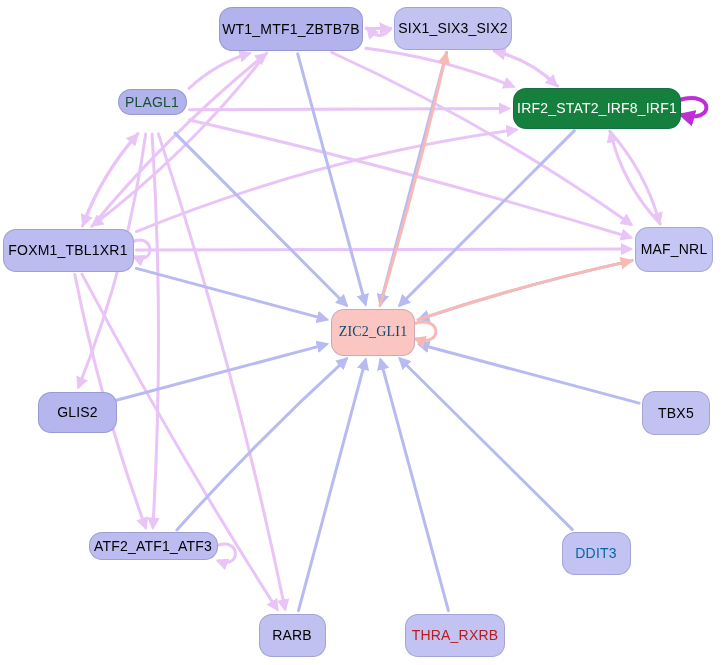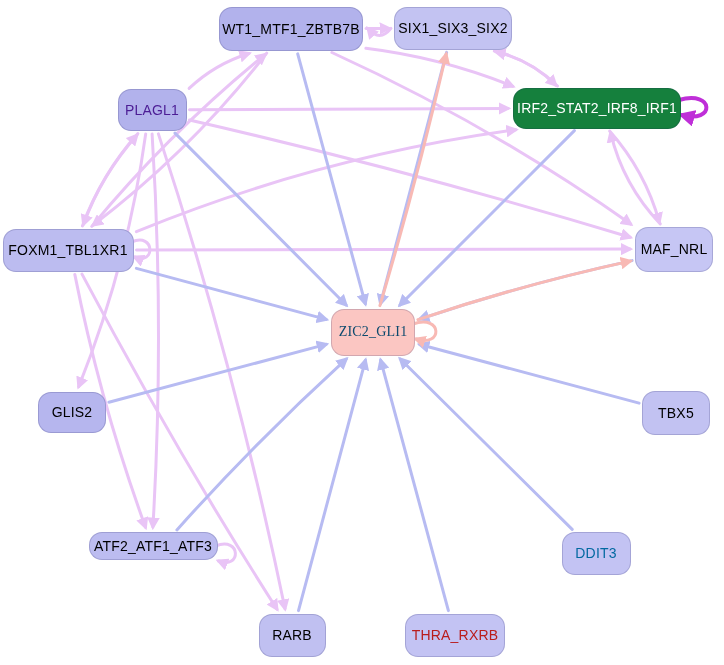--- a/index.html
+++ b/index.html
@@ -86,36 +86,36 @@
       <path d="M 413 324 C 443 314, 443 348, 416 339" fill="none" stroke="#f8b9b4" stroke-width="3" stroke-linecap="round" marker-end="url(#arrow-salmon)"></path>
       <path d="M 679 100 C 715 90, 715 124, 682 115" fill="none" stroke="#bf2fd8" stroke-width="4" stroke-linecap="round" marker-end="url(#arrow-magenta)"></path>
     </svg>
   <div class="nodes-layer" id="nodes">
       <div class="node" style="left: 219px; top: 7px; width: 144px; height: 44px; background: rgb(178, 178, 236); color: rgb(0, 0, 0);">
         <span>WT1_MTF1_ZBTB7B</span>
       </div>
       <div class="node" style="left: 394px; top: 6.5px; width: 118px; height: 43px; background: rgb(195, 195, 242); color: rgb(0, 0, 0);">
         <span>SIX1_SIX3_SIX2</span>
       </div>
-      <div class="node" style="left: 117.5px; top: 89px; width: 69px; height: 42px; background: rgb(178, 178, 236); color: #4c1d95;">
+      <div class="node" style="left: 117.5px; top: 89px; width: 69px; height: 26px; background: rgb(178, 178, 236); color: #14532d;">
         <span>PLAGL1</span>
       </div>
       <div class="node" style="left: 513px; top: 87.5px; width: 168px; height: 41px; background: #15803d; color: rgb(255, 255, 255);">
         <span>IRF2_STAT2_IRF8_IRF1</span>
       </div>
       <div class="node" style="left: 2.5px; top: 228.5px; width: 131px; height: 43px; background: rgb(188, 188, 240); color: rgb(0, 0, 0);">
         <span>FOXM1_TBL1XR1</span>
       </div>
       <div class="node" style="left: 635px; top: 226.5px; width: 78px; height: 45px; background: rgb(198, 198, 244); color: rgb(0, 0, 0);">
         <span>MAF_NRL</span>
       </div>
       <div class="node" style="left: 331px; top: 308.5px; width: 84px; height: 47px; background: rgb(251, 198, 194); color: #0c4a6e; font-family: Liberation Serif, serif;">
         <span>ZIC2_GLI1</span>
       </div>
-      <div class="node" style="left: 38px; top: 391.5px; width: 68px; height: 41px; background: rgb(182, 182, 238); color: rgb(0, 0, 0);">
+      <div class="node" style="left: 38px; top: 391.5px; width: 79px; height: 41px; background: rgb(182, 182, 238); color: rgb(0, 0, 0);">
         <span>GLIS2</span>
       </div>
       <div class="node" style="left: 642px; top: 391px; width: 68px; height: 44px; background: rgb(194, 194, 242); color: rgb(0, 0, 0);">
         <span>TBX5</span>
       </div>
       <div class="node" style="left: 88.5px; top: 532px; width: 129px; height: 28px; background: rgb(188, 188, 240); color: rgb(0, 0, 0);">
         <span>ATF2_ATF1_ATF3</span>
       </div>
       <div class="node" style="left: 561.5px; top: 531.5px; width: 69px; height: 43px; background: rgb(195, 195, 243); color: #0369a1;">
         <span>DDIT3</span>

